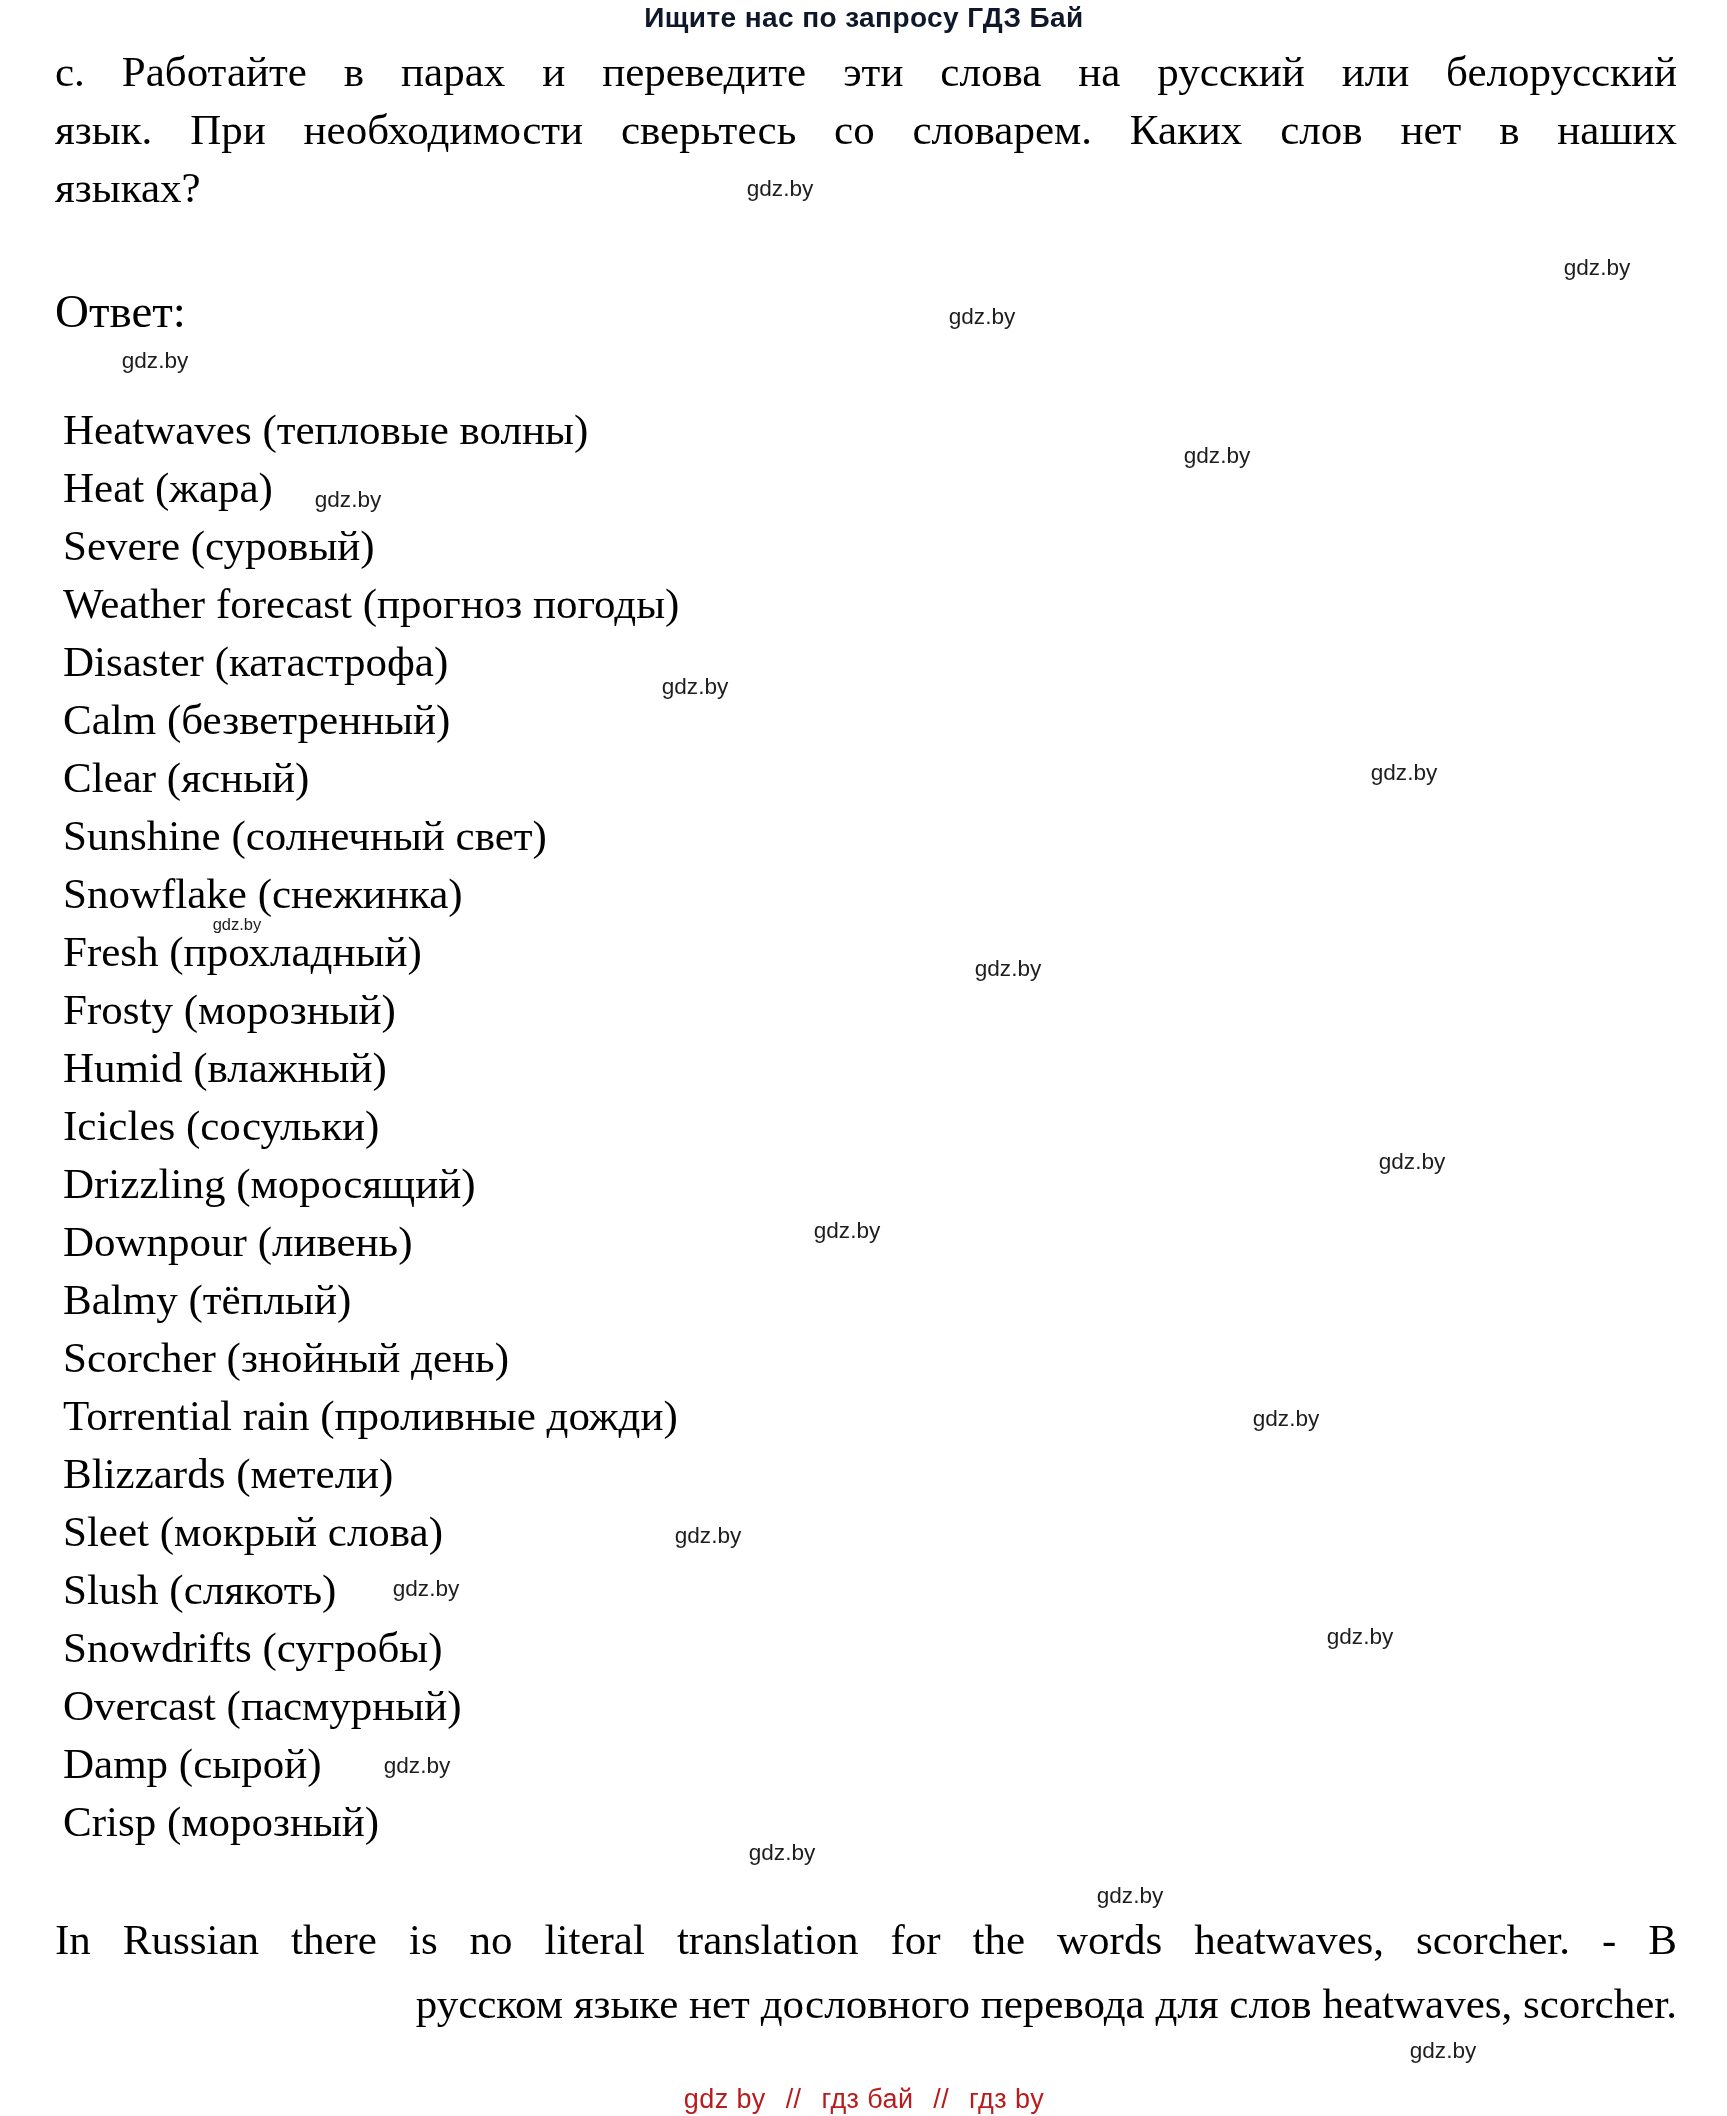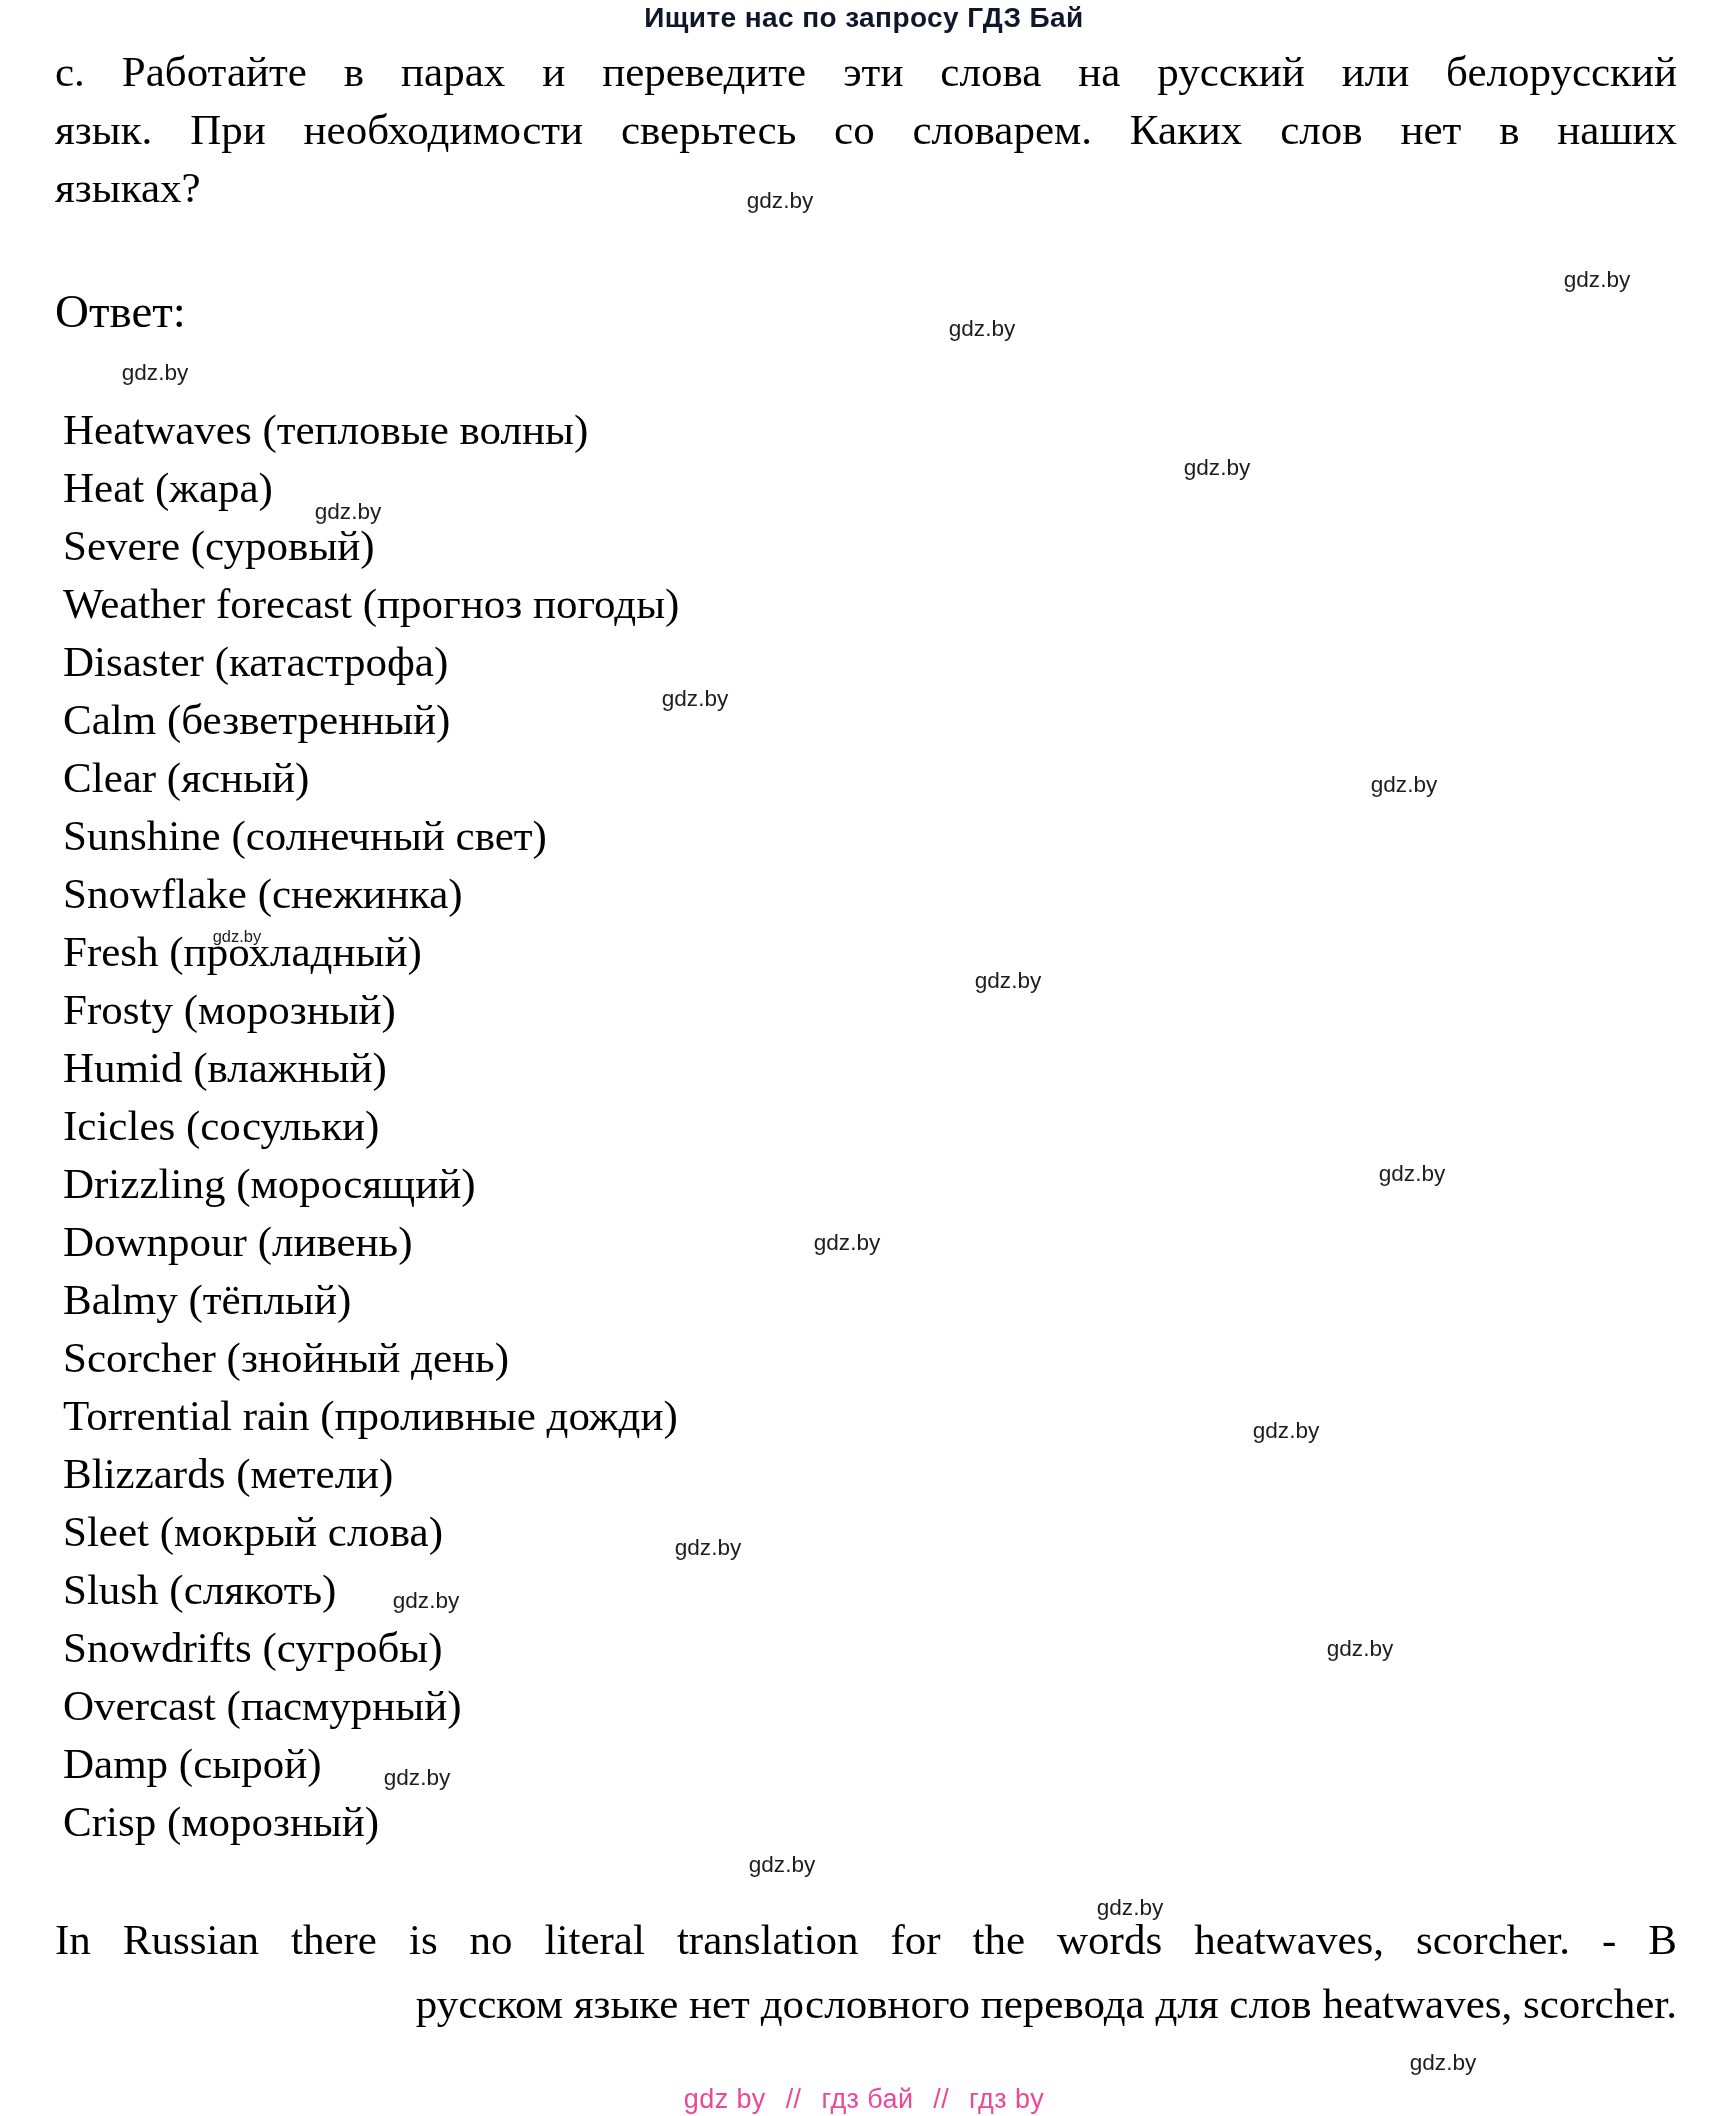--- a/index.html
+++ b/index.html
@@ -63,21 +63,21 @@
     position: absolute;
     left: 0; top: 2084px; width: 100%;
     text-align: center;
     font-family: "Liberation Sans", sans-serif;
     font-size: 27px;
     letter-spacing: 0.4px;
   }
   .footer-links .sep { margin: 0 12px; }
   .footer-links .flink { cursor: pointer; }
 
-  .watermark-layer { position: absolute; inset: 0; pointer-events: none; margin-top: 12px; }
+  .watermark-layer { position: absolute; inset: 0; pointer-events: none; }
   .watermark {
     position: absolute;
     transform: translate(-50%, -50%);
     font-family: "Liberation Sans", sans-serif;
     white-space: nowrap;
   }
 </style>
 </head>
 <body>
 
@@ -119,21 +119,21 @@
       <li>Overcast (пасмурный)</li>
       <li>Damp (сырой)</li>
       <li>Crisp (морозный)</li>
     </ul>
 
   <div class="conclusion">
     <div class="jline">In Russian there is no literal translation for the words heatwaves, scorcher. - В</div>
     <div class="lline">русском языке нет дословного перевода для слов heatwaves, scorcher.</div>
   </div>
 
-  <div class="footer-links" style="color: #ec4899;">
+  <div class="footer-links" style="color: #b91c1c;">
     <span class="flink">gdz by</span>
     <span class="sep">//</span>
     <span class="flink">гдз бай</span>
     <span class="sep">//</span>
     <span class="flink">гдз by</span>
   </div>
 
   <div class="watermark-layer">
       <div class="watermark" style="left: 780px; top: 189px; font-size: 22.6px; color: rgb(30, 30, 30);">gdz.by</div>
       <div class="watermark" style="left: 1597px; top: 268px; font-size: 22.6px; color: rgb(30, 30, 30);">gdz.by</div>

